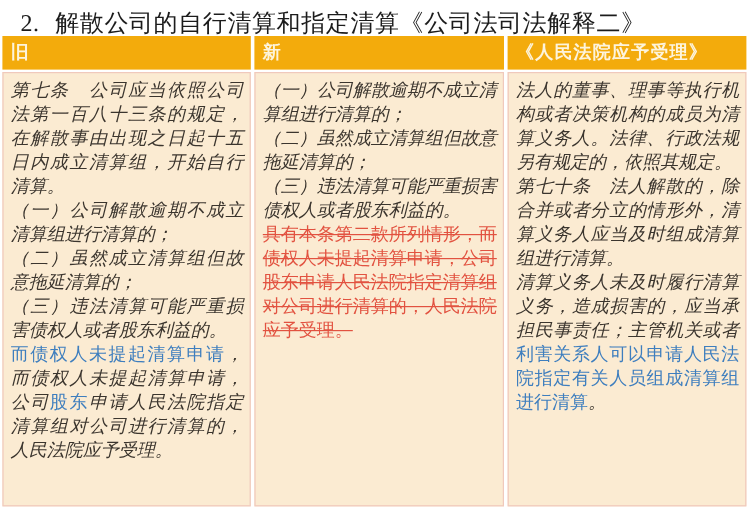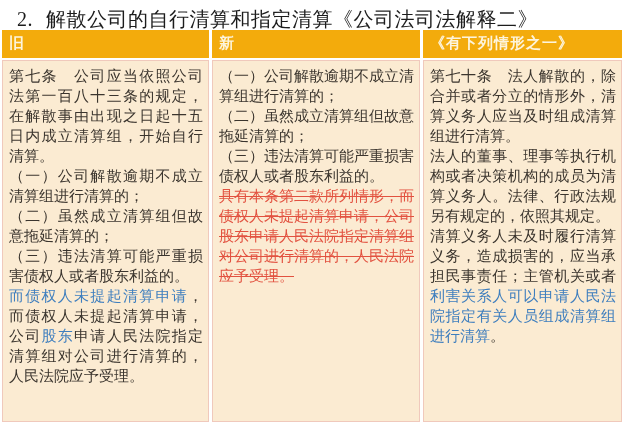--- a/index.html
+++ b/index.html
@@ -35,52 +35,52 @@
     box-sizing:border-box;min-height:362px;
     background:var(--body-bg);border:1px solid var(--border);
     padding:5px 5px 8px 6px;
     font-size:15px;line-height:20px;color:var(--text);
     text-align:justify;
   }
   .col-0{width:207px;}
   .col-1{width:208px;}
   .col-2{width:199px;}
   .body-cell p{margin:0;}
-  .seg-normal{color:var(--text);}
+  .seg-normal{color:var(--text);font-style:italic;}
   .seg-blue{color:var(--highlight-blue);}
   .seg-red{color:var(--highlight-red);}
   .seg-red-strike{color:var(--highlight-red);text-decoration:line-through;}
 </style>
 </head>
 <body>
 
 <div class="title-row">
   <span class="title-num">2.</span><span>解散公司的自行清算和指定清算《公司法司法解释二》</span>
 </div>
 
 <div class="cmp-table">
   <div class="header-row">
     <div class="header-cell col-0">旧</div>
     <div class="header-cell col-1">新</div>
-    <div class="header-cell col-2">《有下列情形之一》</div>
+    <div class="header-cell col-2">《人民法院应予受理》</div>
   </div>
   <div class="body-row">
     <div class="body-cell col-0">
         <p><span class="seg-normal">第七条　公司应当依照公司法第一百八十三条的规定，在解散事由出现之日起十五日内成立清算组，开始自行清算。</span></p>
         <p><span class="seg-normal">（一）公司解散逾期不成立清算组进行清算的；</span></p>
         <p><span class="seg-normal">（二）虽然成立清算组但故意拖延清算的；</span></p>
         <p><span class="seg-normal">（三）违法清算可能严重损害债权人或者股东利益的。</span></p>
         <p><span class="seg-blue">而债权人未提起清算申请</span><span class="seg-normal">，而债权人未提起清算申请，公司</span><span class="seg-blue">股东</span><span class="seg-normal">申请人民法院指定清算组对公司进行清算的，人民法院应予受理。</span></p>
       </div>
     <div class="body-cell col-1">
         <p><span class="seg-normal">（一）公司解散逾期不成立清算组进行清算的；</span></p>
         <p><span class="seg-normal">（二）虽然成立清算组但故意拖延清算的；</span></p>
         <p><span class="seg-normal">（三）违法清算可能严重损害债权人或者股东利益的。</span></p>
         <p><span class="seg-red-strike">具有本条第二款所列情形，而债权人未提起清算申请，公司股东申请人民法院指定清算组对公司进行清算的，人民法院应予受理。</span></p>
       </div>
     <div class="body-cell col-2">
+        <p><span class="seg-normal">法人的董事、理事等执行机构或者决策机构的成员为清算义务人。法律、行政法规另有规定的，依照其规定。</span></p>
         <p><span class="seg-normal">第七十条　法人解散的，除合并或者分立的情形外，清算义务人应当及时组成清算组进行清算。</span></p>
-        <p><span class="seg-normal">法人的董事、理事等执行机构或者决策机构的成员为清算义务人。法律、行政法规另有规定的，依照其规定。</span></p>
         <p><span class="seg-normal">清算义务人未及时履行清算义务，造成损害的，应当承担民事责任；主管机关或者</span><span class="seg-blue">利害关系人可以申请人民法院指定有关人员组成清算组进行清算</span><span class="seg-normal">。</span></p>
       </div>
   </div>
 
 </div>
 
 </body></html>

